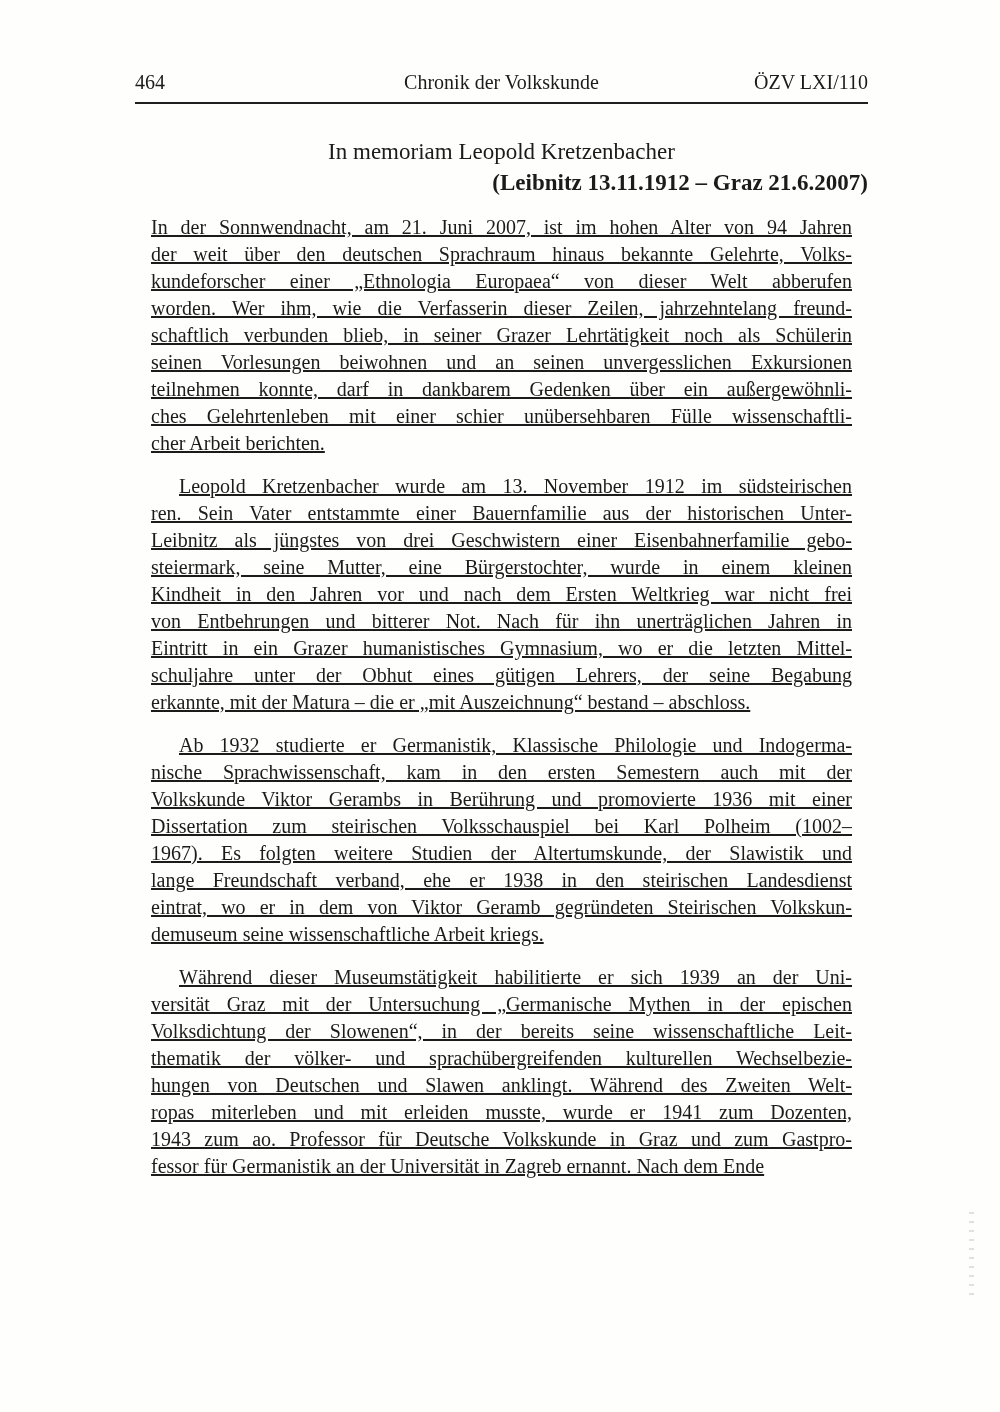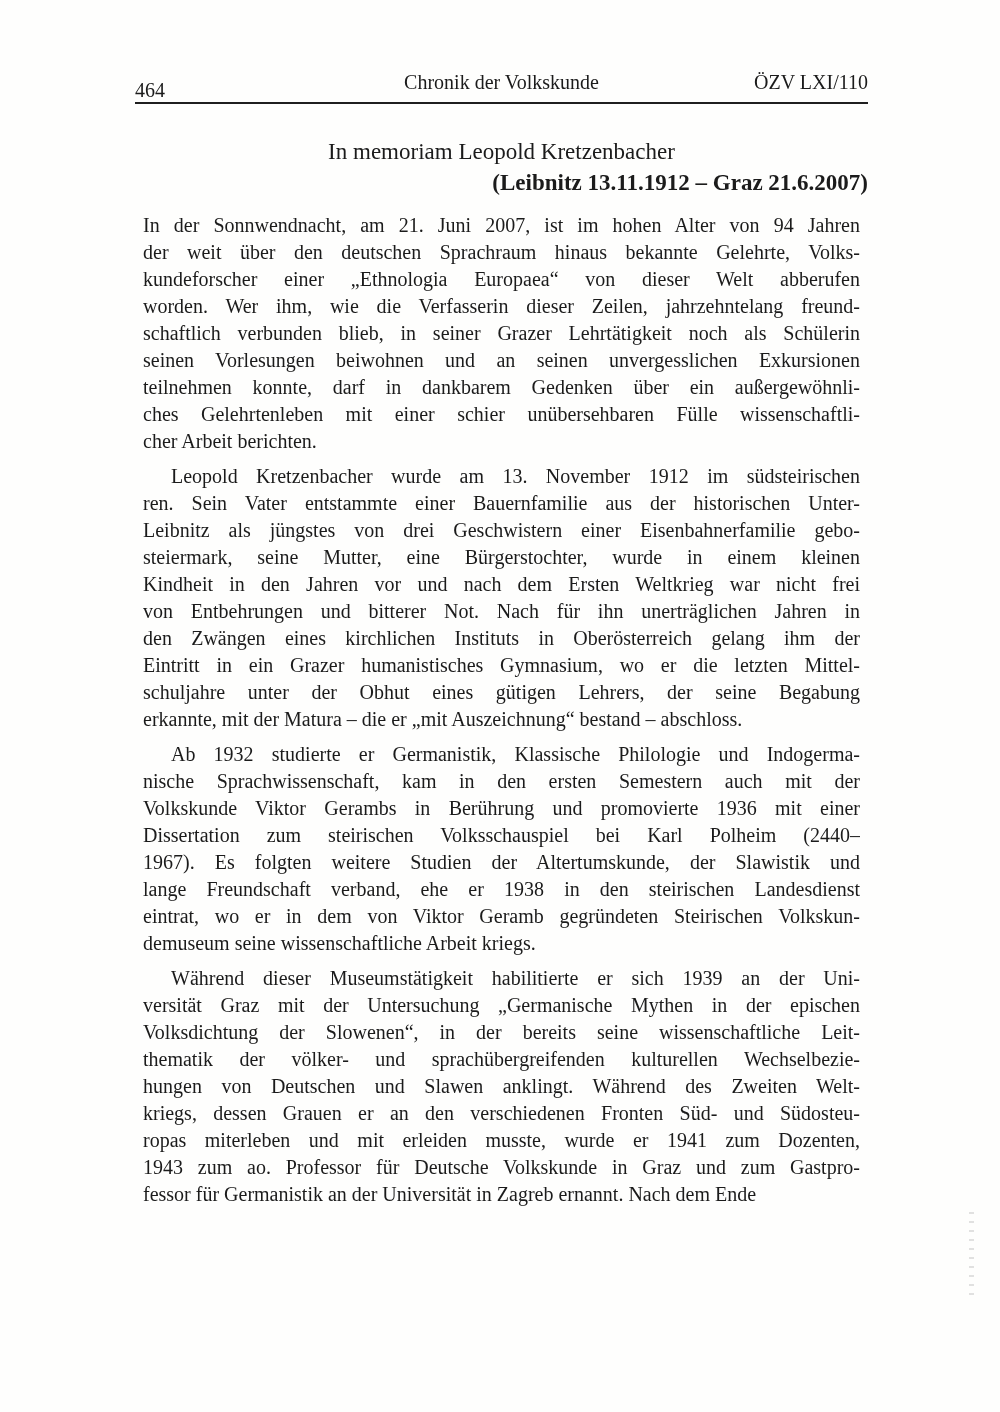--- a/index.html
+++ b/index.html
@@ -19,21 +19,21 @@
     width: 733px;
   }
   .running-head {
     position: relative;
     height: 26px;
     font-size: 20px;
     line-height: 24px;
   }
   .running-head .page-number {
     position: absolute;
-    left: 0; top: 0; margin-top: 8px;
+    left: 0; top: 0;
   }
   .running-head .running-title {
     position: absolute;
     left: 0; right: 0; top: 0;
     text-align: center;
   }
   .running-head .journal-ref {
     position: absolute;
     right: 0; top: 0;
   }
@@ -54,21 +54,21 @@
     margin: 0;
     text-align: right;
     font-size: 23px;
     font-weight: bold;
     line-height: 31px;
   }
   .article-body {
     margin-top: 14px;
     font-size: 20px;
   }
-  .para { margin: 8px; }
+  .para { margin: 16px; text-decoration: underline; }
   .line {
     line-height: 27px;
     height: 27px;
     overflow: hidden;
     text-align: justify;
     text-align-last: justify;
   }
   .line.last {
     text-align-last: left;
   }
@@ -118,42 +118,40 @@
           <div class="line">ches Gelehrtenleben mit einer schier unübersehbaren Fülle wissenschaftli-</div>
           <div class="line last">cher Arbeit berichten.</div>
         </div>
         <div class="para indent">
           <div class="line">Leopold Kretzenbacher wurde am 13. November 1912 im südsteirischen</div>
           <div class="line">ren. Sein Vater entstammte einer Bauernfamilie aus der historischen Unter-</div>
           <div class="line">Leibnitz als jüngstes von drei Geschwistern einer Eisenbahnerfamilie gebo-</div>
           <div class="line">steiermark, seine Mutter, eine Bürgerstochter, wurde in einem kleinen</div>
           <div class="line">Kindheit in den Jahren vor und nach dem Ersten Weltkrieg war nicht frei</div>
           <div class="line">von Entbehrungen und bitterer Not. Nach für ihn unerträglichen Jahren in</div>
-          <div class="line">den Zwängen eines kirchlichen Instituts in Oberösterreich gelang ihm der</div>
           <div class="line">Eintritt in ein Grazer humanistisches Gymnasium, wo er die letzten Mittel-</div>
           <div class="line">schuljahre unter der Obhut eines gütigen Lehrers, der seine Begabung</div>
           <div class="line last">erkannte, mit der Matura – die er „mit Auszeichnung“ bestand – abschloss.</div>
         </div>
         <div class="para indent">
           <div class="line">Ab 1932 studierte er Germanistik, Klassische Philologie und Indogerma-</div>
           <div class="line">nische Sprachwissenschaft, kam in den ersten Semestern auch mit der</div>
           <div class="line">Volkskunde Viktor Gerambs in Berührung und promovierte 1936 mit einer</div>
-          <div class="line">Dissertation zum steirischen Volksschauspiel bei Karl Polheim (2440–</div>
+          <div class="line">Dissertation zum steirischen Volksschauspiel bei Karl Polheim (1002–</div>
           <div class="line">1967). Es folgten weitere Studien der Altertumskunde, der Slawistik und</div>
           <div class="line">lange Freundschaft verband, ehe er 1938 in den steirischen Landesdienst</div>
           <div class="line">eintrat, wo er in dem von Viktor Geramb gegründeten Steirischen Volkskun-</div>
           <div class="line last">demuseum seine wissenschaftliche Arbeit kriegs.</div>
         </div>
         <div class="para indent">
           <div class="line">Während dieser Museumstätigkeit habilitierte er sich 1939 an der Uni-</div>
           <div class="line">versität Graz mit der Untersuchung „Germanische Mythen in der epischen</div>
           <div class="line">Volksdichtung der Slowenen“, in der bereits seine wissenschaftliche Leit-</div>
           <div class="line">thematik der völker- und sprachübergreifenden kulturellen Wechselbezie-</div>
           <div class="line">hungen von Deutschen und Slawen anklingt. Während des Zweiten Welt-</div>
-          <div class="line">kriegs, dessen Grauen er an den verschiedenen Fronten Süd- und Südosteu-</div>
           <div class="line">ropas miterleben und mit erleiden musste, wurde er 1941 zum Dozenten,</div>
           <div class="line">1943 zum ao. Professor für Deutsche Volkskunde in Graz und zum Gastpro-</div>
           <div class="line last">fessor für Germanistik an der Universität in Zagreb ernannt. Nach dem Ende</div>
         </div>
       </div>
 
   </div>
 
   <div class="scan-artifact"></div>
 </div>

